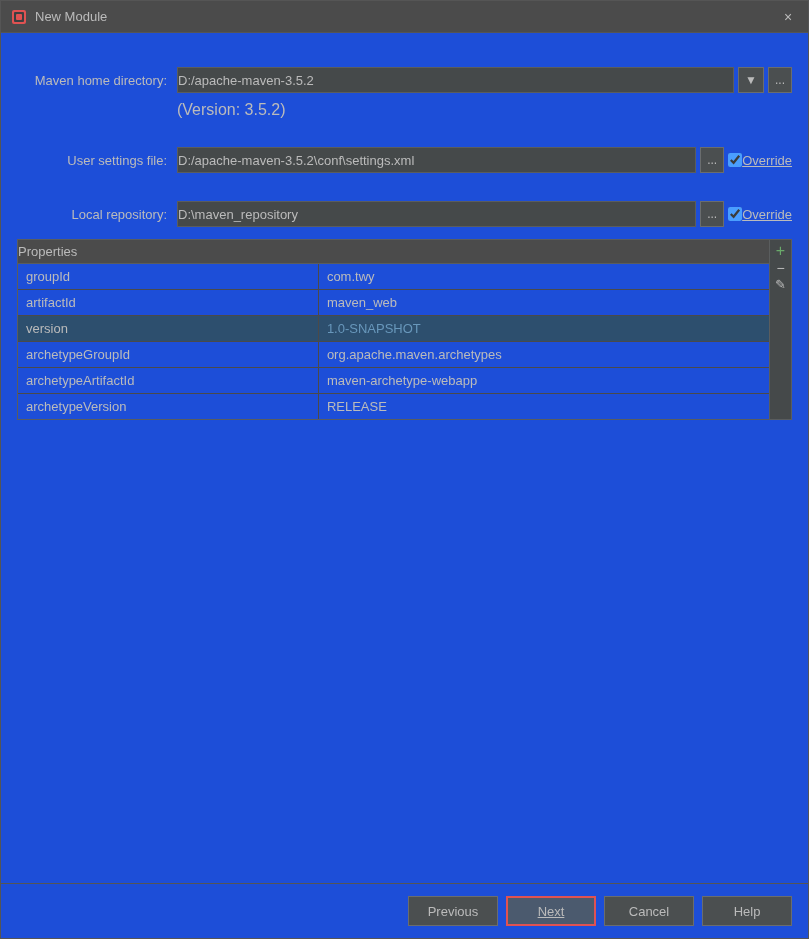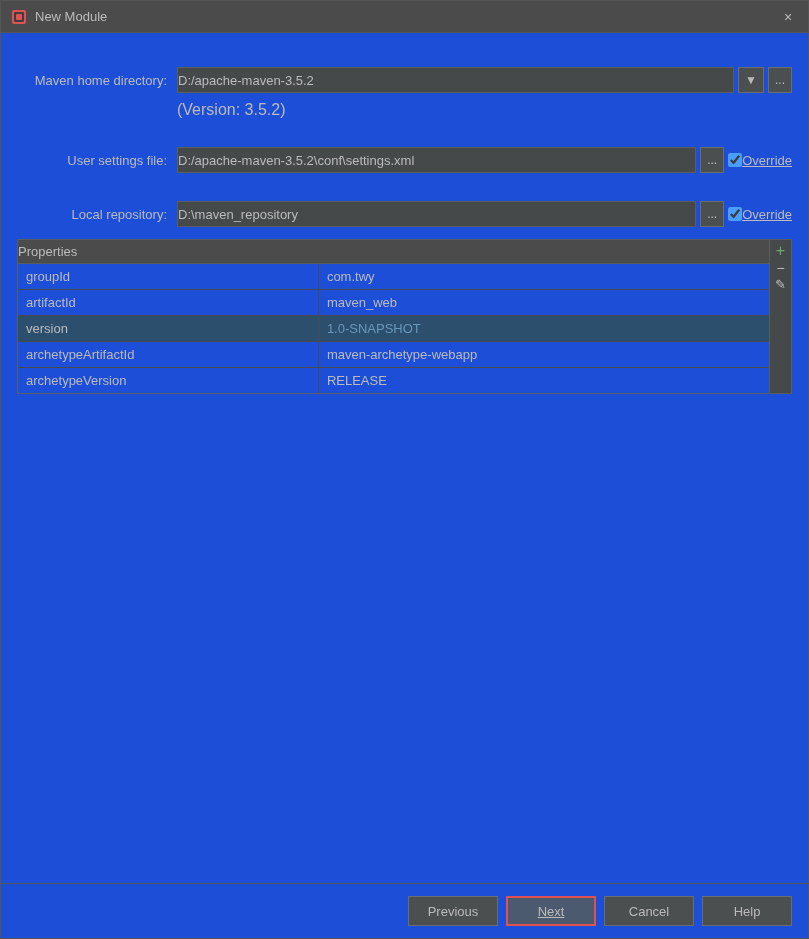--- a/index.html
+++ b/index.html
@@ -314,20 +314,24 @@
               </tr>
               <tr>
                 <td>artifactId</td>
                 <td>maven_web</td>
               </tr>
               <tr class="selected-row">
                 <td>version</td>
                 <td style="color: rgb(104, 151, 187);">1.0-SNAPSHOT</td>
               </tr>
               <tr>
+                <td>archetypeGroupId</td>
+                <td>org.apache.maven.archetypes</td>
+              </tr>
+              <tr>
                 <td>archetypeArtifactId</td>
                 <td>maven-archetype-webapp</td>
               </tr>
               <tr>
                 <td>archetypeVersion</td>
                 <td>RELEASE</td>
               </tr>
             </tbody>
         </table>
       </div>

